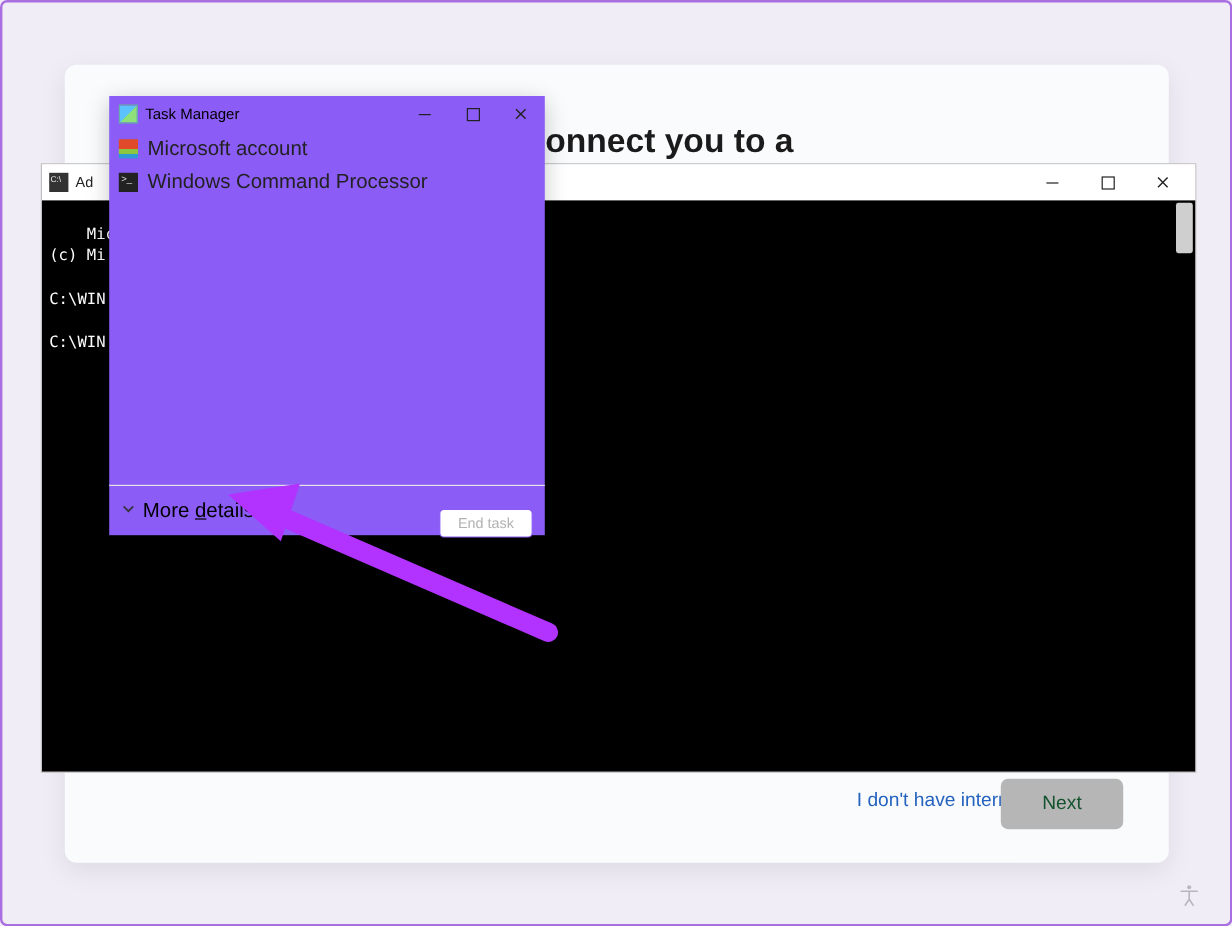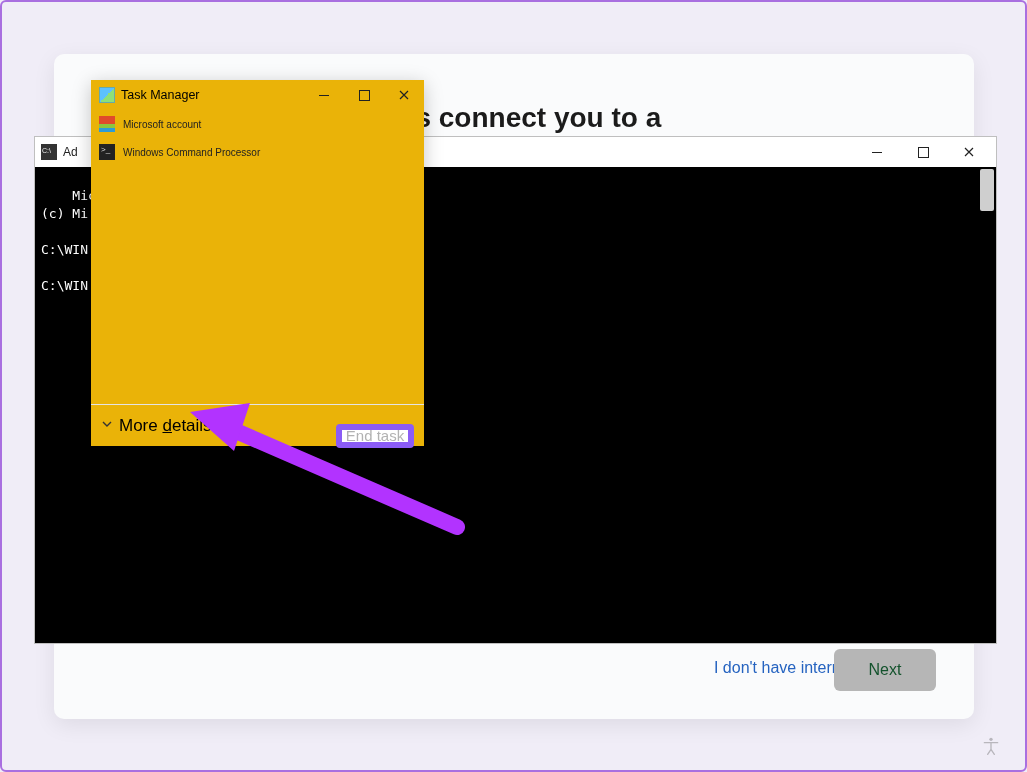--- a/index.html
+++ b/index.html
@@ -83,22 +83,22 @@
   }
   .scroll-hint {
     position:absolute; right:2px; top:2px;
     width:14px; height:42px; background:#cfcfcf; border-radius:2px;
   }
 
   
   .tm-window {
     position: absolute;
     left: 89px; top: 78px;
-    width: 333px; height: 366px;
-    background: #eab308;
+    width: 363px; height: 366px;
+    background: #8b5cf6;
     box-shadow: 0 4px 18px rgba(0,0,0,.22);
   }
   .tm-titlebar {
     height: 30px;
     display:flex; align-items:center;
     padding-left:8px;
     font-size: 12.5px;
   }
   .tm-titlebar .icon-tm {
     width:16px; height:16px; margin-right:6px;
@@ -113,21 +113,21 @@
     cursor:pointer;
   }
 
   .tm-body {
     height: calc(100% - 30px - 42px);
     padding: 0;
   }
   .tm-row {
     display:flex; align-items:center;
     height:28px; padding:0 8px;
-    font-size:10px; color:#222;
+    font-size:17px; color:#222;
     cursor: pointer;
   }
   .ic {
     width:16px; height:16px; margin-right:8px; flex:0 0 16px;
     display:inline-block;
   }
   .ic-acct { background:linear-gradient(180deg,#e04a2b 0 50%,#8cc63f 0 75%,#2e9bd6 0); }
   .ic-wcp  { background:#222; position:relative; }
   .ic-wcp::after{content:">_"; color:#ddd; font-size:8px; position:absolute; left:2px; top:1px;}
 
@@ -137,23 +137,23 @@
     padding:0 10px;
     justify-content: space-between;
   }
   .more-details {
     display:flex; align-items:flex-start; gap:6px;
     font-size:17px; cursor:pointer;
   }
   .chev { display:inline-block; transform: translateY(-1px); }
   .end-task-btn {
     width:78px; height:24px;
-    border:6px solid #8b5cf6; border-radius:4px;
+    border:1px solid #8b5cf6; border-radius:4px;
     background:#fff; color:#b2b2b2;
-    font-size:15px;
+    font-size:12px;
     display:flex; align-items:center; justify-content:center;margin-top:20px;
   }
 
   
   .arrow-svg {
     position:absolute; left:150px; top:395px;
     width:330px; height:160px;
     pointer-events:none;
     overflow: visible;
   }

